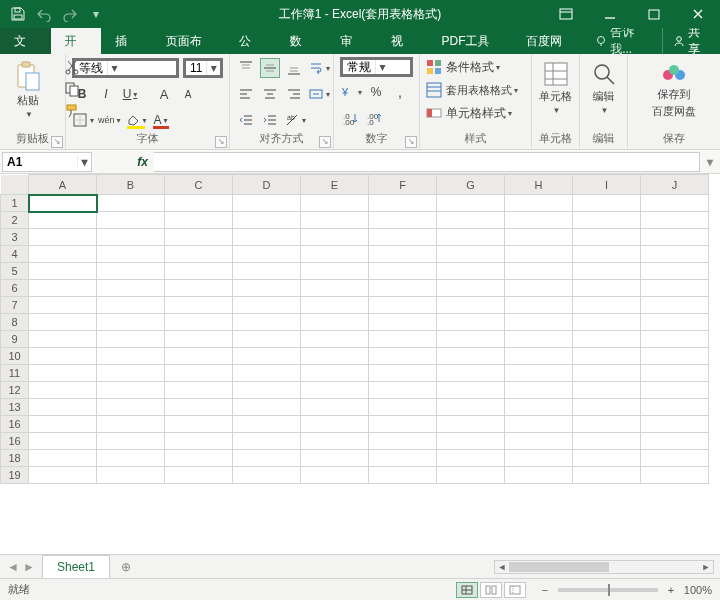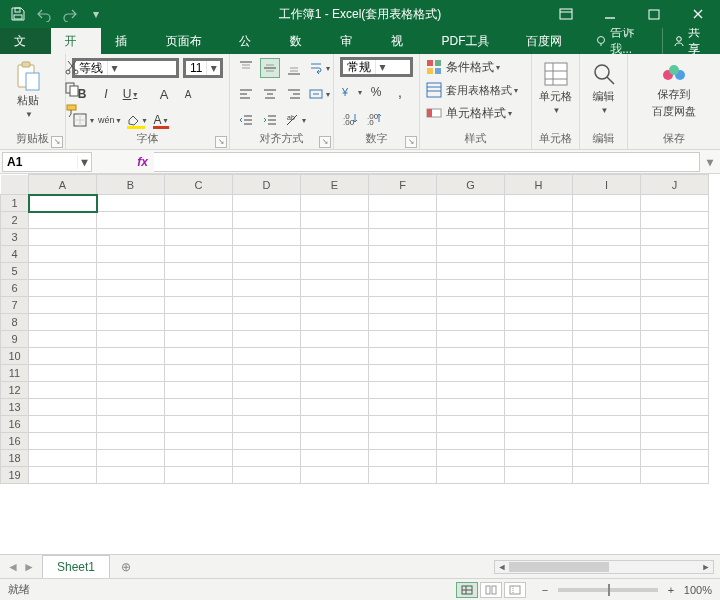--- a/index.html
+++ b/index.html
@@ -41,21 +41,21 @@
   .stack { display: flex; flex-direction: column; gap: 2px; }
 
   
   .pix { width: 16px; height: 16px; }
 
   
   .fxbar { height: 24px; background: #f7f7f5; display: flex; align-items: center; border-bottom: 1px solid #d7d7d5; font-weight: bold; }
   .namebox { width: 90px; height: 20px; margin: 0 2px; border: 1px solid #ccc; background: #fff; display: flex; align-items: center; }
   .namebox span { flex: 1; padding: 0 4px; }
   .namebox .dd { width: 14px; text-align: center; color: #555; border-left: 1px solid #eee; }
-  .fx-buttons { width: 60px; display: flex; align-items: center; justify-content: flex-end; gap: 6px; padding-right: 6px; color: #a21caf; font-style: italic; }
+  .fx-buttons { width: 60px; display: flex; align-items: center; justify-content: flex-end; gap: 6px; padding-right: 6px; color: #14532d; font-style: italic; }
   .fxinput { flex: 1; height: 20px; border: 1px solid #ccc; border-left: none; background: #fff; }
   .fx-expand { width: 20px; text-align: center; color: #888; }
 
   
   .gridwrap { flex: 1; overflow: hidden; position: relative; background: #fff; }
   table.grid { border-collapse: collapse; table-layout: fixed; }
   .grid th, .grid td { border: 1px solid #d4d4d4; font-weight: normal; }
   .grid thead th { background: #eceae7; height: 20px; font-size: 11px; color: #555; text-align: center; }
   .grid thead th:first-child { width: 28px; background: #eceae7; }
   .colh { width: 68px; }

